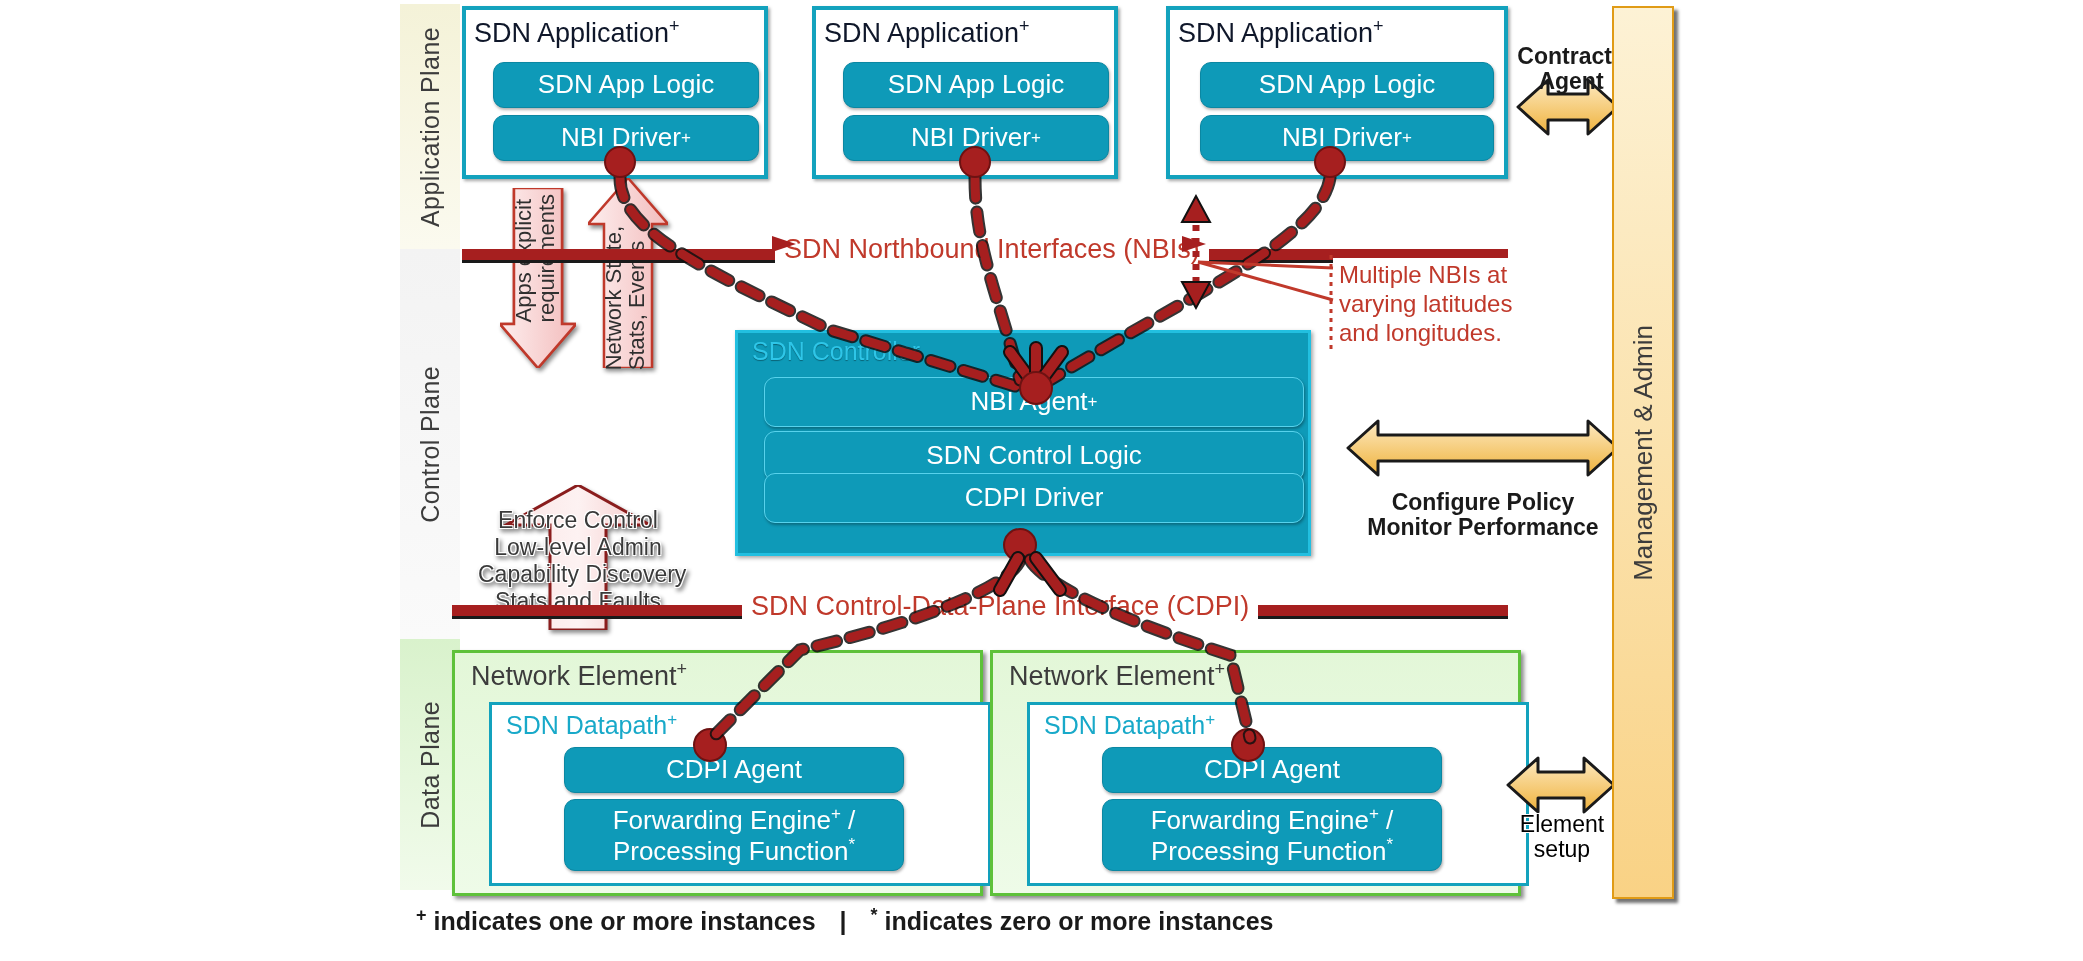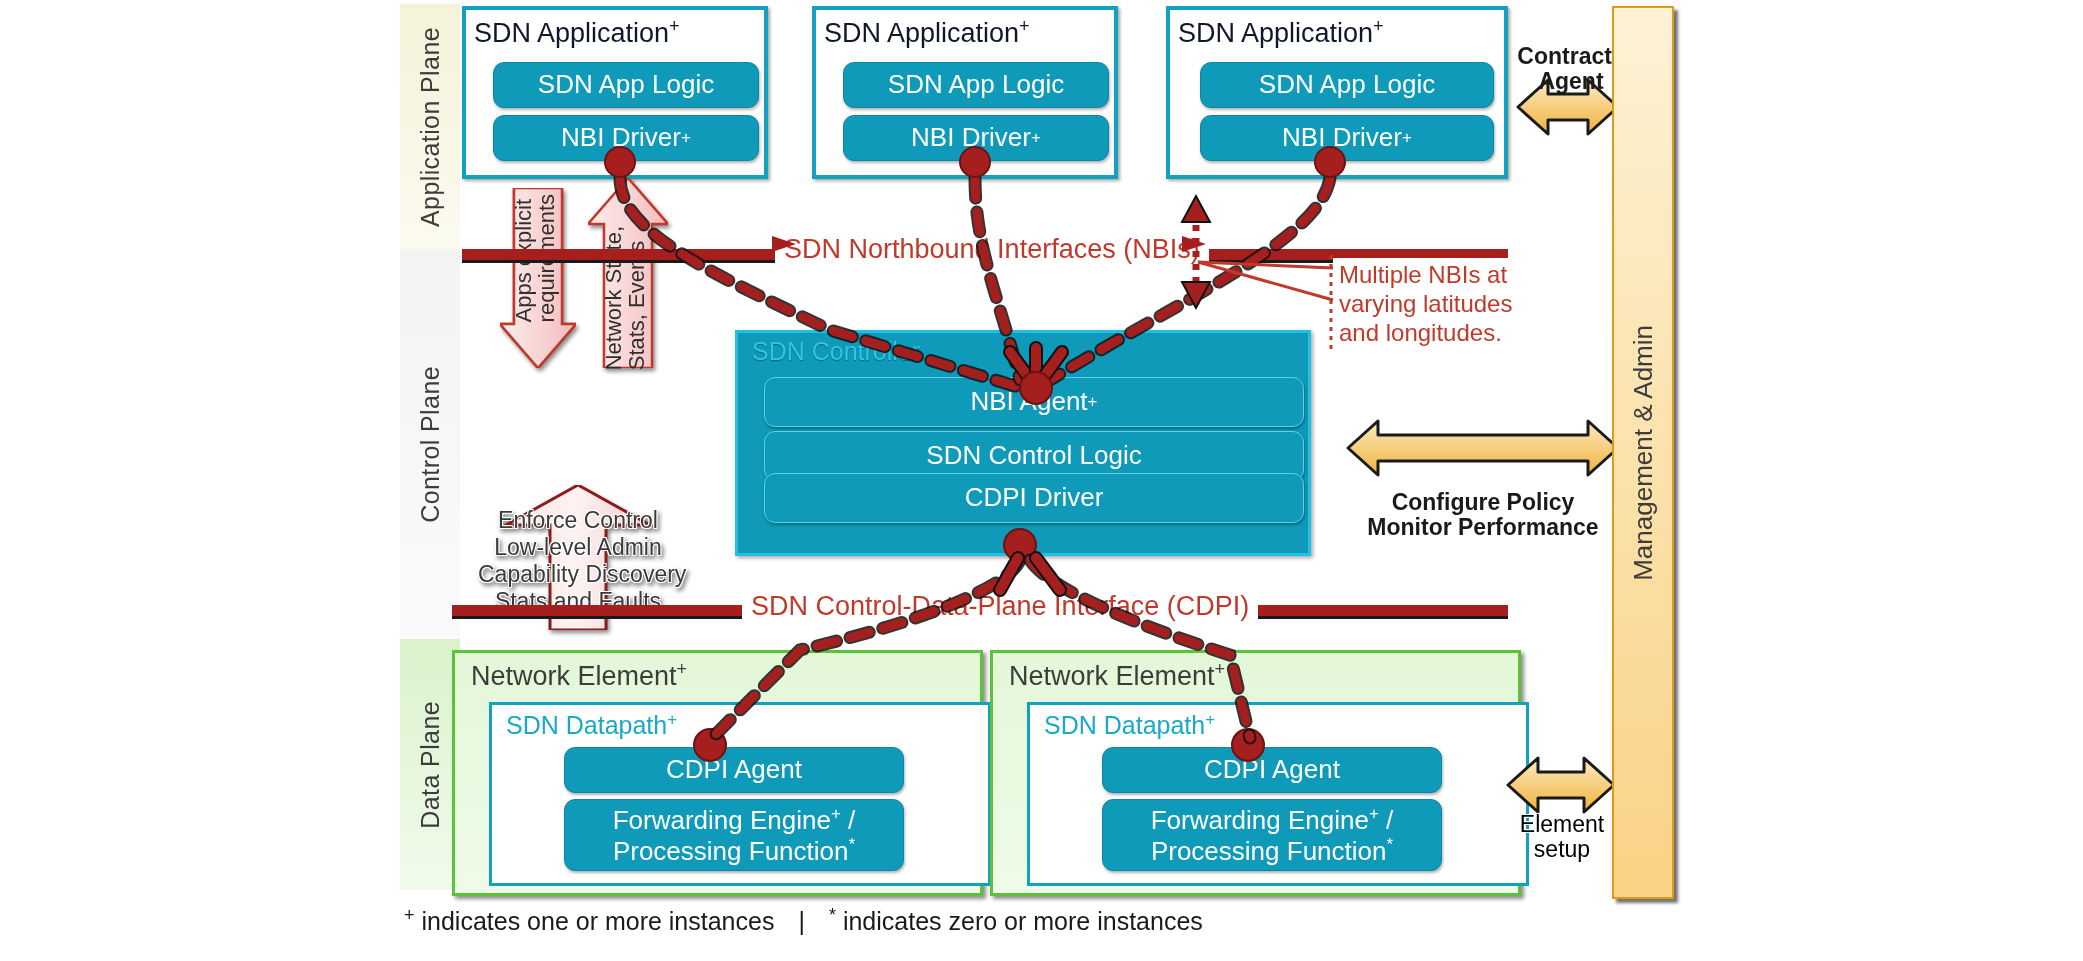--- a/index.html
+++ b/index.html
@@ -80,22 +80,22 @@
         border:2px solid #e09b16;box-shadow:4px 4px 3px rgba(0,0,0,.55);
         display:flex;align-items:center;justify-content:center;}
   #mgmt span{writing-mode:vertical-rl;transform:rotate(180deg);
              font-size:26px;color:#3c3c3c;white-space:nowrap;}
 
   .oarrowlbl{position:absolute;text-align:center;font-size:23px;color:#1a1a1a;
              font-weight:bold;line-height:1.1;white-space:nowrap;}
   .oarrowlbl.plain{font-weight:normal;}
 
   
-  #footer{position:absolute;left:404px;top:905px;width:1200px;
-          font-size:25px;color:#1a1a1a;white-space:nowrap;}
+  #footer{position:absolute;left:416px;top:905px;width:1200px;
+          font-size:25px;color:#1a1a1a;white-space:nowrap;font-weight:bold;}
   #footer sup{font-size:18px;}
   #footer .sep{display:inline-block;padding:0 24px;color:#1a1a1a;}
 
   svg.ov{position:absolute;left:0;top:0;width:2083px;height:961px;
          pointer-events:none;overflow:visible;}
 </style>
 </head>
 <body>
 
 <div id="stage">

